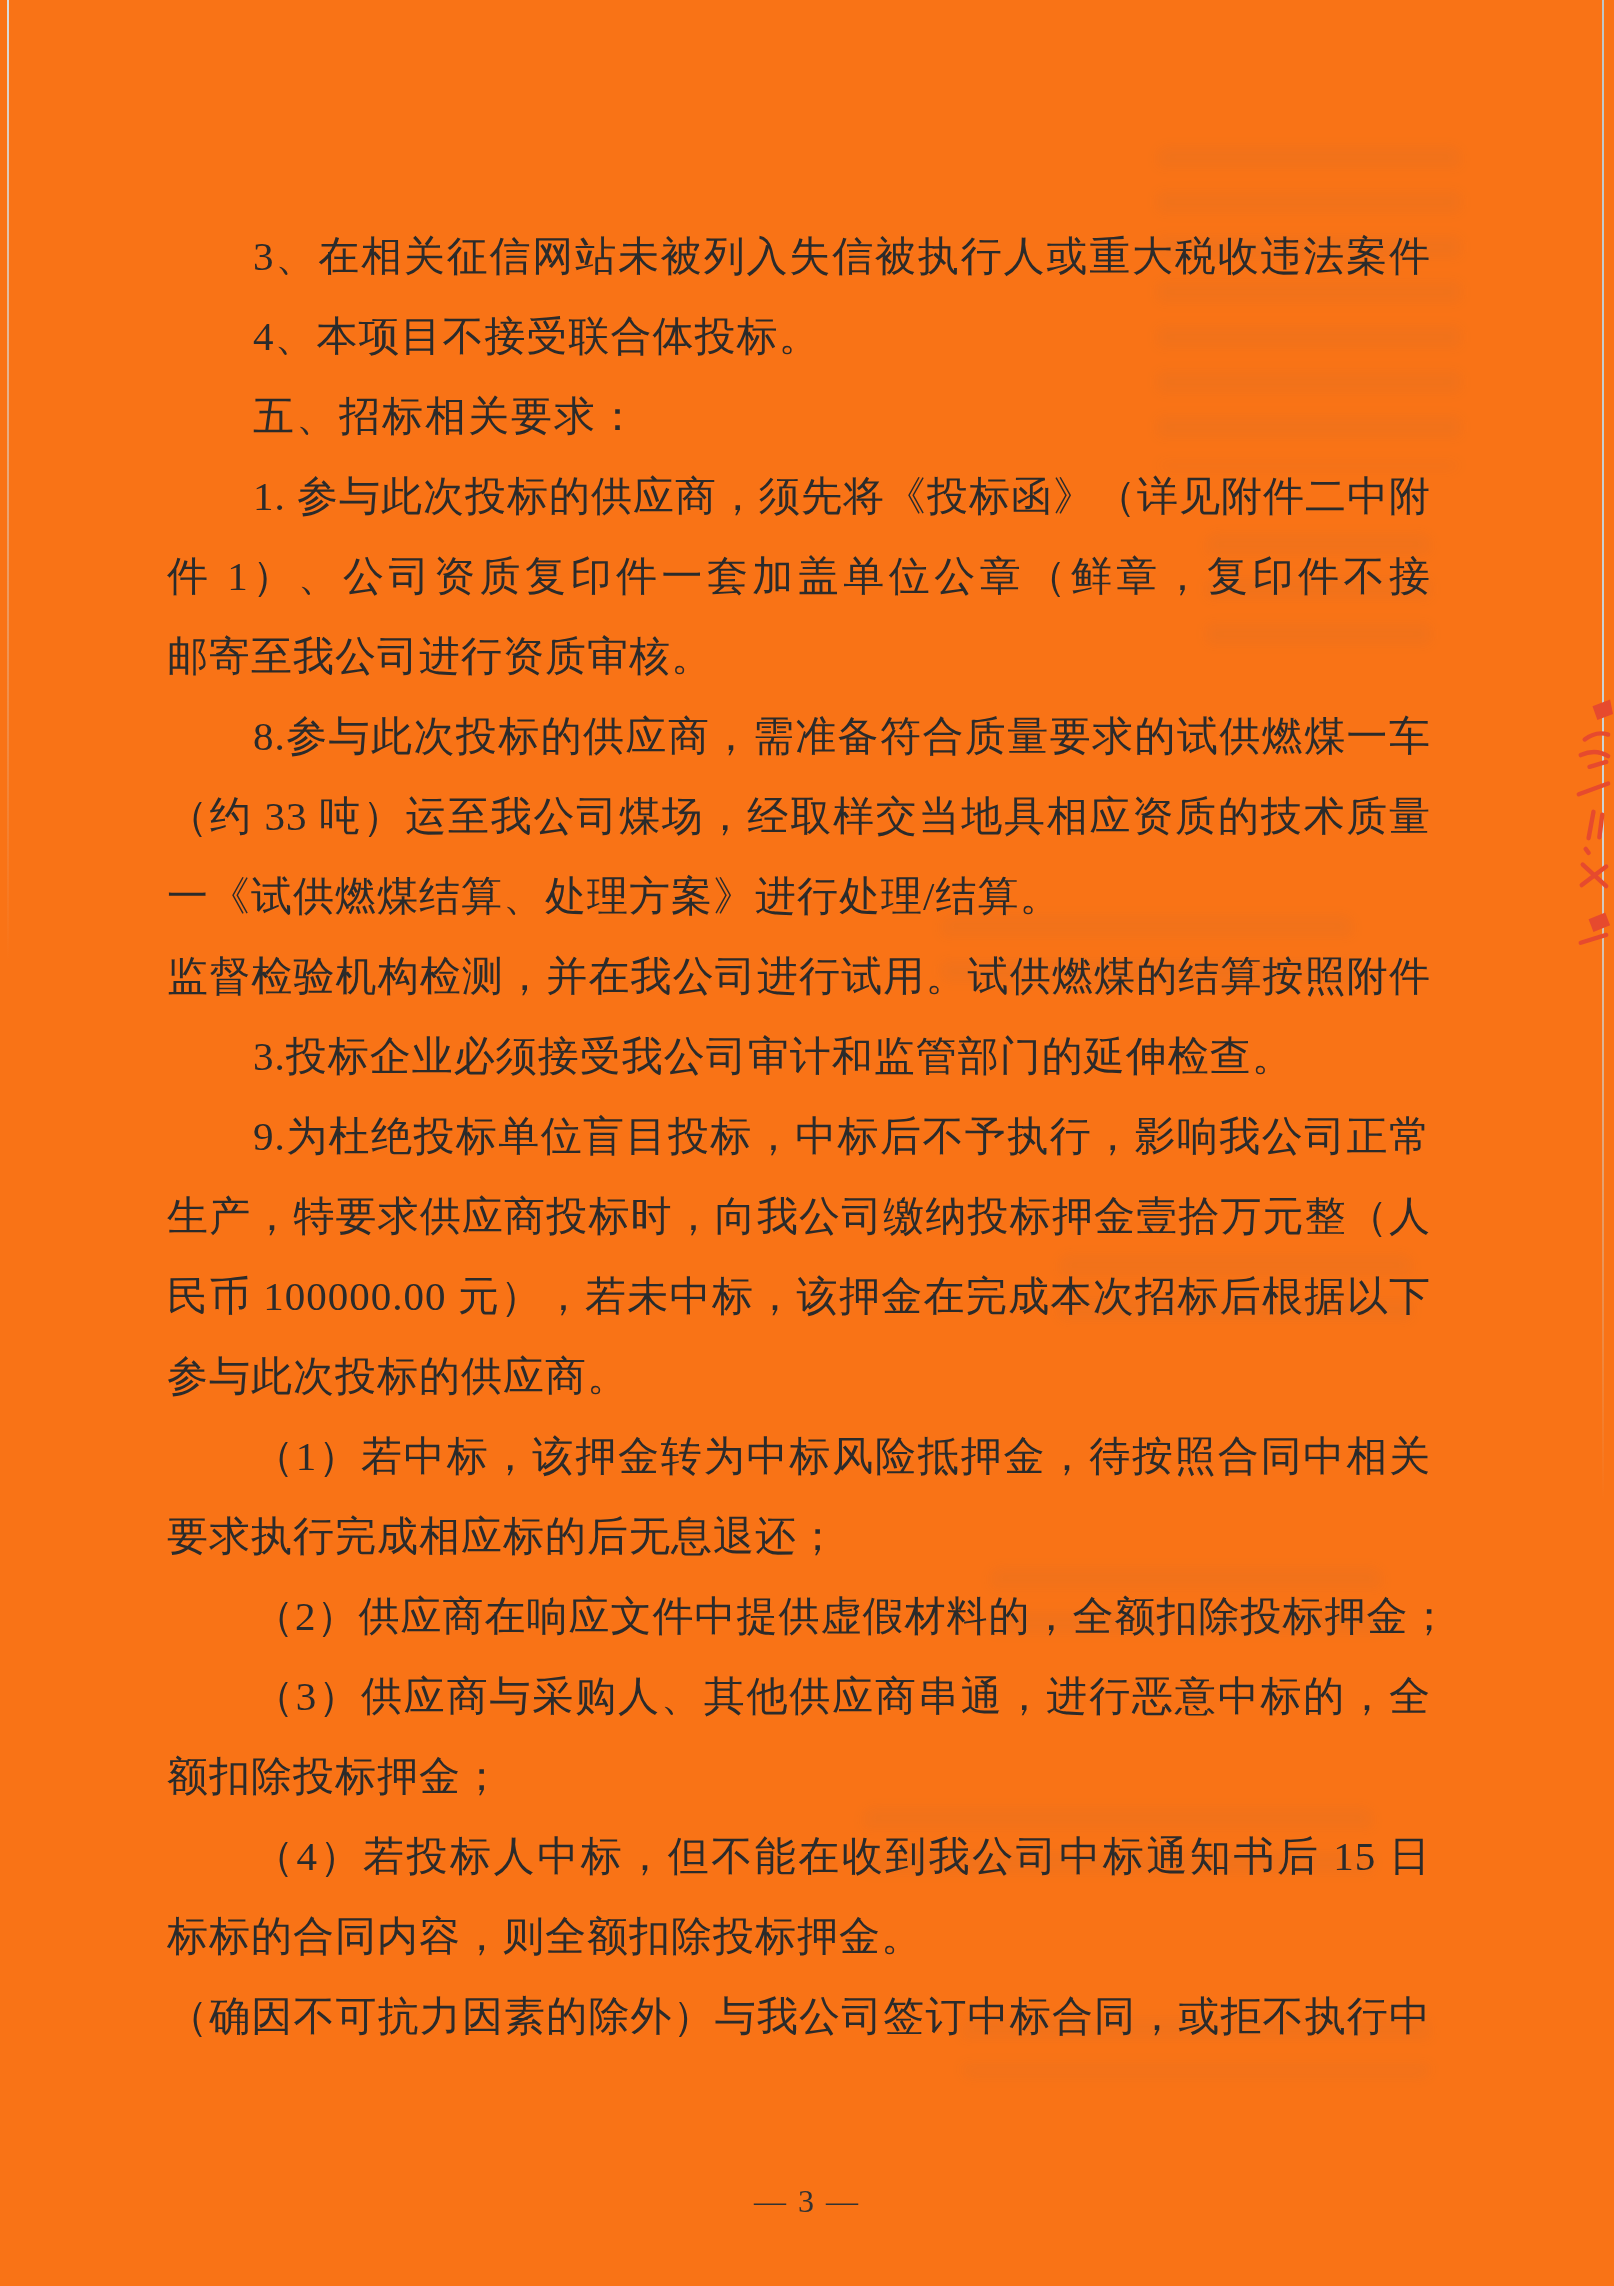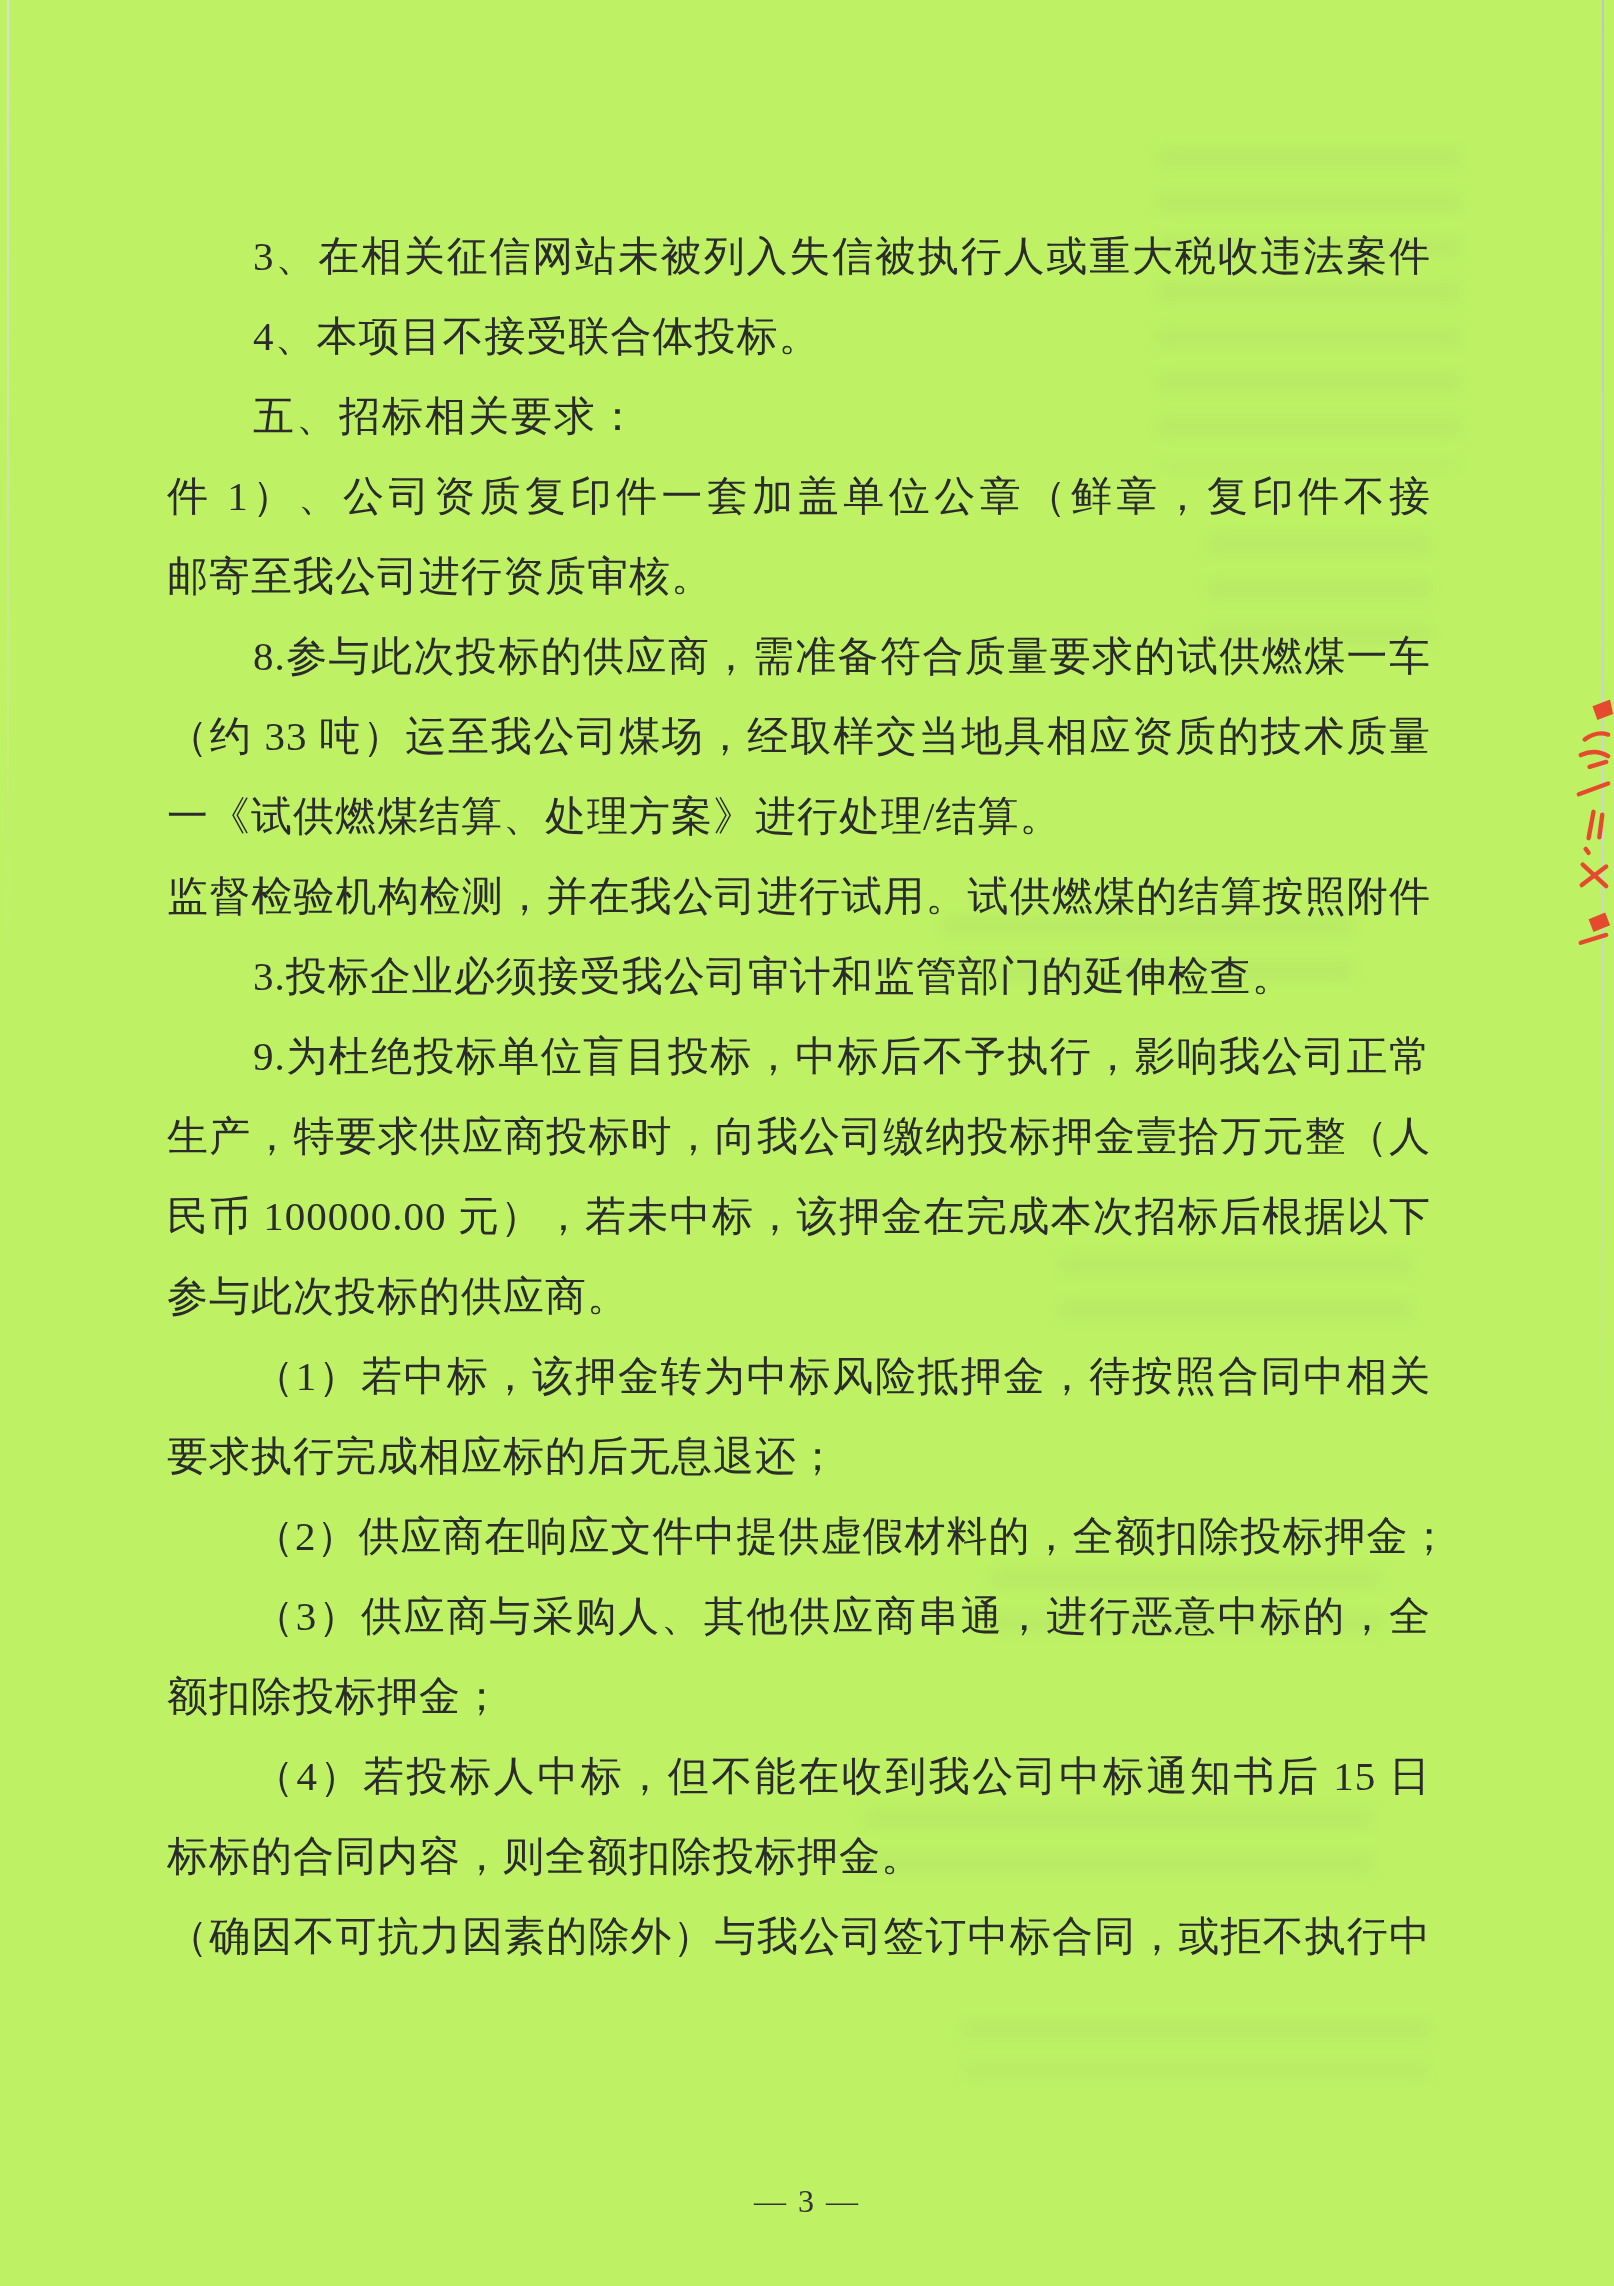--- a/index.html
+++ b/index.html
@@ -1,20 +1,20 @@
 <!DOCTYPE html>
 <html><head>
 <meta charset="utf-8">
 <style>
   html, body { margin: 0; padding: 0; background: #e9e9e9; }
   .page {
     position: relative;
     width: 1614px;
     height: 2287px;
-    background: #bef264;
+    background: #f97316;
     overflow: hidden;
     font-family: "Liberation Serif", "DejaVu Serif", serif;
     color: #2b2b2b;
   }
   
   .edge-line { position: absolute; pointer-events: none; }
   .edge-line.right {
     left: 1602px; top: 0; width: 2px; height: 1500px;
     background: linear-gradient(180deg, #bfc5c5 0%, #ced3d3 55%, rgba(206,211,211,0) 100%);
   }
@@ -99,20 +99,21 @@
       <path d="M36 174 L 11 193"></path>
       <path d="M18 228 l 17 -7 l 5 13 l -17 7 Z" fill="#e64a2e" stroke="none"></path>
       <path d="M10 252 l 26 -8"></path>
     </g>
   </svg>
 
   <main class="textblock">
     <div class="line just indent">3、在相关征信网站未被列入失信被执行人或重大税收违法案件</div>
     <div class="line indent">4、本项目不接受联合体投标。</div>
     <div class="line indent bold">五、招标相关要求：</div>
+    <div class="line just indent">1. 参与此次投标的供应商，须先将《投标函》（详见附件二中附</div>
     <div class="line just">件 1）、公司资质复印件一套加盖单位公章（鲜章，复印件不接受），</div>
     <div class="line">邮寄至我公司进行资质审核。</div>
     <div class="line just indent">8.参与此次投标的供应商，需准备符合质量要求的试供燃煤一车</div>
     <div class="line just">（约 33 吨）运至我公司煤场，经取样交当地具相应资质的技术质量</div>
     <div class="line">一《试供燃煤结算、处理方案》进行处理/结算。</div>
     <div class="line just">监督检验机构检测，并在我公司进行试用。试供燃煤的结算按照附件</div>
     <div class="line indent">3.投标企业必须接受我公司审计和监管部门的延伸检查。</div>
     <div class="line just indent">9.为杜绝投标单位盲目投标，中标后不予执行，影响我公司正常</div>
     <div class="line just">生产，特要求供应商投标时，向我公司缴纳投标押金壹拾万元整（人</div>
     <div class="line just">民币 100000.00 元），若未中标，该押金在完成本次招标后根据以下</div>

